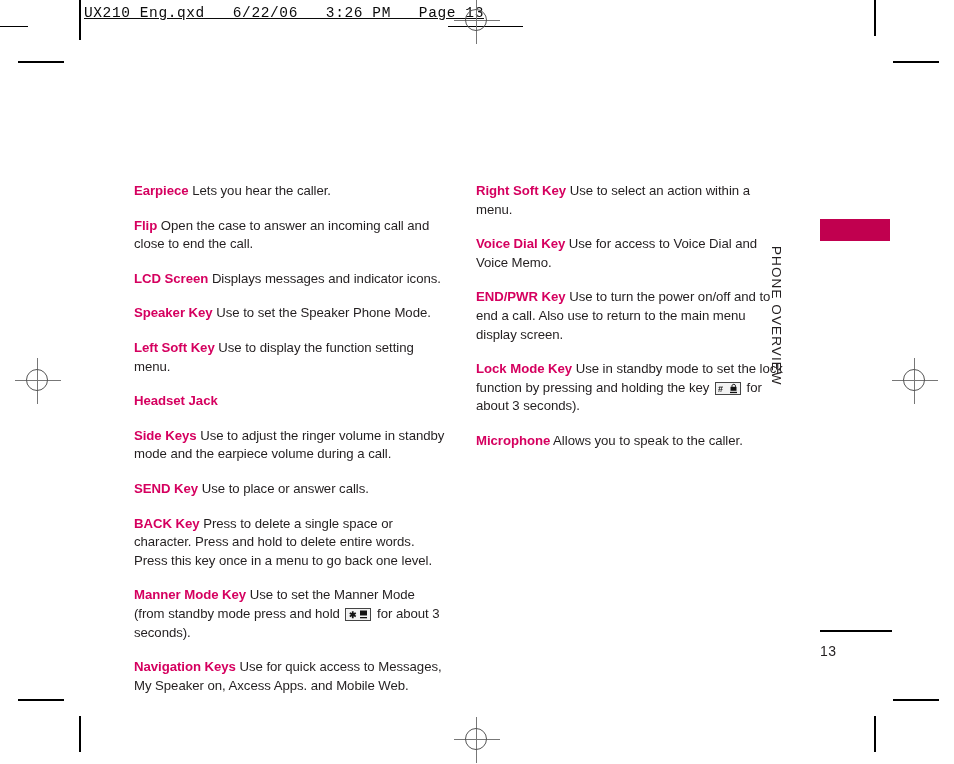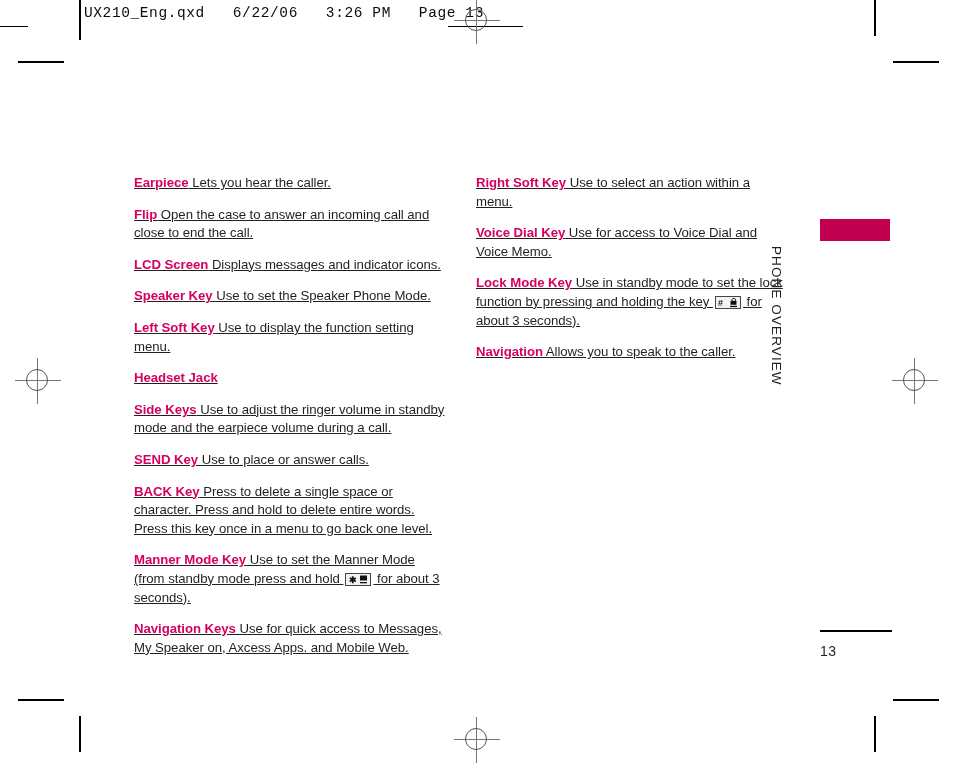--- a/index.html
+++ b/index.html
@@ -60,20 +60,21 @@
   
   .header-slug {
     position: absolute;
     left: 84px;
     top: 5px;
     font-family: "Liberation Mono", "DejaVu Sans Mono", monospace;
     font-size: 14.5px;
     letter-spacing: 0.6px;
     color: #0b0b0b;
     white-space: pre;
+    text-decoration: underline;
   }
   .header-rule-v {
     position: absolute;
     left: 79px;
     top: 0px;
     width: 2px;
     height: 40px;
     background: #000;
   }
   .header-rule-h {
@@ -103,26 +104,25 @@
   }
 
   .column {
     position: absolute;
     top: 166px;
   }
   .col-left  { left: 134px; width: 312px; }
   .col-right { left: 476px; width: 312px; }
 
   .entry {
-    margin: 8px 0 13px 0;
+    margin: 16px 0 13px 0;
     font-size: 13.2px;
     line-height: 18.6px;
     color: #231f20;
     letter-spacing: -0.05px;
-    text-decoration: underline;
   }
   .entry:last-child { margin-bottom: 0; }
 
   .term {
     color: #d5005f;
     font-weight: bold;
   }
 
   
   .keycap {
@@ -243,27 +243,28 @@
             <text x="1" y="9" font-family="Liberation Sans, sans-serif" font-size="9" font-weight="bold" fill="#111">✱</text>
             <rect x="12" y="1.5" width="7" height="5" fill="#111"></rect>
             <rect x="12" y="8" width="7" height="1.3" fill="#111"></rect>
           </svg></span><span> for about 3 seconds).</span></p>
       <p class="entry"><span class="term">Navigation Keys</span><span> Use for quick access to Messages, My Speaker on, Axcess Apps. and Mobile Web.</span></p>
     </div>
 
   <div class="column col-right" id="col-right">
       <p class="entry"><span class="term">Right Soft Key</span><span> Use to select an action within a menu.</span></p>
       <p class="entry"><span class="term">Voice Dial Key</span><span> Use for access to Voice Dial and Voice Memo.</span></p>
+      <p class="entry"><span class="term">END/PWR Key</span><span> Use to turn the power on/off and to end a call. Also use to return to the main menu display screen.</span></p>
       <p class="entry"><span class="term">Lock Mode Key</span><span> Use in standby mode to set the lock function by pressing and holding the key </span><span class="keycap"><svg width="22" height="11" viewBox="0 0 22 11">
             <text x="0" y="9" font-family="Liberation Sans, sans-serif" font-size="9" font-weight="bold" fill="#111">#</text>
             <rect x="12.5" y="3.8" width="6" height="4" fill="#111"></rect>
             <path d="M14 3.8 v-1.1 a1.8 1.8 0 0 1 3.5 0 v1.1" fill="none" stroke="#111" stroke-width="1"></path>
             <rect x="12" y="8.8" width="7" height="1.3" fill="#111"></rect>
           </svg></span><span> for about 3 seconds).</span></p>
-      <p class="entry"><span class="term">Navigation</span><span> Allows you to speak to the caller.</span></p>
+      <p class="entry"><span class="term">Microphone</span><span> Allows you to speak to the caller.</span></p>
     </div>
 
   <div class="tab-bar"></div>
   <div class="tab-label">PHONE OVERVIEW</div>
 
   <div class="folio-rule"></div>
   <div class="folio-num">13</div>
 
 </div>
 

